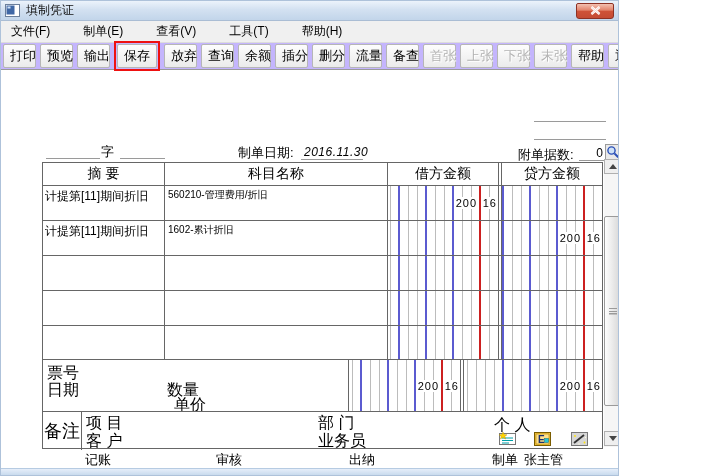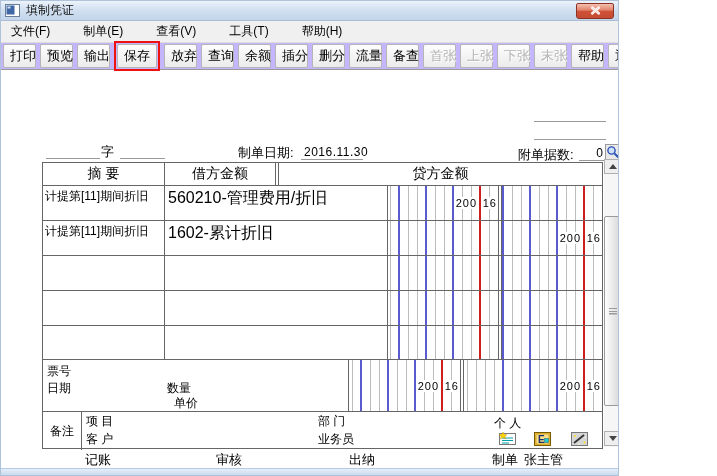--- a/index.html
+++ b/index.html
@@ -43,42 +43,42 @@
   .vrow:last-child{ border-bottom:none; }
   .cell{ border-right:1px solid #666; position:relative; overflow:hidden; }
   .cell:last-child{ border-right:none; }
   .c-sum{ width:122px; } .c-acc{ width:223px; } .c-deb{ width:111px; }
   .c-spc{ width:3px; border-left:none; background:#fff; }
   .c-cred{ flex:1; }
   .thead{ height:23px; }
   .thead .cell{ display:flex; align-items:center; justify-content:center; font-size:14px; }
   .trow{ height:35px; } .trow5{ height:34px; }
   .trow .c-sum, .trow5 .c-sum{ font-size:12px; padding:2px 1px 0 2px; }
-  .trow .c-acc, .trow5 .c-acc{ font-size:16px; padding:2px 1px 0 3px; }
+  .trow .c-acc, .trow5 .c-acc{ font-size:10px; padding:2px 1px 0 3px; }
 
   
   .agrid{ background:
       linear-gradient(to left, transparent 17px, #cc2020 17px, #cc2020 19px, transparent 19px),
       linear-gradient(to left, transparent 44px, #5b5bd0 44px, #5b5bd0 46px, transparent 46px,
                       transparent 71px, #5b5bd0 71px, #5b5bd0 73px, transparent 73px,
                       transparent 98px, #5b5bd0 98px, #5b5bd0 100px, transparent 100px),
       repeating-linear-gradient(to left, transparent 0, transparent 8px, #bcbcbc 8px, #bcbcbc 9px); }
   .amt-y{ position:absolute; right:20px; top:50%; transform:translateY(-50%);
           background:#fff; padding:0 1px; font-size:11px; letter-spacing:1px; }
   .amt-f{ position:absolute; right:1px; top:50%; transform:translateY(-50%);
           background:#fff; font-size:11px; letter-spacing:1px; }
   .amt-y:empty,.amt-f:empty{ display:none; }
 
   .total-row{ height:52px; }
   .c-tleft{ width:306px; } .c-heji{ width:38px; display:flex; align-items:center; justify-content:center; font-size:13px; }
   .c-tdeb{ width:112px; }
   .remark-row{ height:38px; }
-  .c-rlab{ width:39px; display:flex; align-items:center; justify-content:center; font-size:12px; }
+  .c-rlab{ width:39px; display:flex; align-items:center; justify-content:center; font-size:18px; }
   .c-rbody{ flex:1; }
-  .small-lab{ position:absolute; font-size:12px; white-space:nowrap; }
+  .small-lab{ position:absolute; font-size:16px; white-space:nowrap; }
 
   
   .vscroll{ position:absolute; left:603px; top:158px; width:17px; height:288px; background:#f6f6f6; }
   .sbtn{ position:absolute; left:0; width:17px; height:15px; background:#efefef; border:1px solid #b0b0b0;
          display:flex; align-items:center; justify-content:center; }
   .tri-up{ width:0; height:0; border-left:4px solid transparent; border-right:4px solid transparent; border-bottom:5px solid #444; }
   .tri-down{ width:0; height:0; border-left:4px solid transparent; border-right:4px solid transparent; border-top:5px solid #444; }
   .sthumb{ position:absolute; left:0; top:57px; width:17px; height:190px; border:1px solid #9a9a9a; border-radius:2px;
            background:linear-gradient(to right,#fefefe,#d7d7d7); }
   .sgrip{ position:absolute; left:4px; top:50%; width:8px; height:7px; transform:translateY(-50%);
@@ -141,36 +141,37 @@
   </div>
 
   <div class="uline" style="left:533px; top:120px; width:72px;"></div>
   <div class="uline" style="left:533px; top:138px; width:72px;"></div>
 
   <div class="uline" style="left:45px; top:157px; width:54px;"></div>
   <span class="abs" style="left:100px; top:142px; font-size:13px;">字</span>
   <div class="uline" style="left:119px; top:157px; width:45px;"></div>
 
   <span class="abs" style="left:237px; top:143px; font-size:13px;">制单日期:</span>
-  <span class="abs" style="left:303px; top:144px; font-size:12px; letter-spacing:0.5px;">2016.11.30</span>
+  <span class="abs" style="left:303px; top:144px; font-size:12px; letter-spacing:0.5px;font-style:italic;">2016.11.30</span>
   <div class="uline" style="left:300px; top:158px; width:62px;"></div>
 
   <span class="abs" style="left:517px; top:145px; font-size:13px;">附单据数:</span>
   <span class="abs" style="left:580px; top:145px; width:22px; text-align:right; font-size:12px;">0</span>
   <div class="uline" style="left:578px; top:159px; width:26px;"></div>
   <svg class="abs" style="left:604px; top:143px;" width="16" height="16" viewBox="0 0 16 16">
     <rect x="0.5" y="0.5" width="15" height="15" fill="#e9e9e9" stroke="#9a9a9a"></rect>
     <circle cx="6.5" cy="6.5" r="3.6" fill="#cfe2f7" stroke="#2a50b8" stroke-width="1.4"></circle>
     <line x1="9.4" y1="9.4" x2="13.2" y2="13.2" stroke="#2a50b8" stroke-width="2"></line>
   </svg>
 
   <div class="vtable">
 
     <div class="vrow thead">
       <div class="cell c-sum">摘  要</div>
+      <div class="cell c-acc">科目名称</div>
       <div class="cell c-deb">借方金额</div>
       <div class="cell c-spc"></div>
       <div class="cell c-cred">贷方金额</div>
     </div>
 
     <div class="vrow trow">
       <div class="cell c-sum">计提第[11]期间折旧</div>
       <div class="cell c-acc">560210-管理费用/折旧</div>
       <div class="cell c-deb agrid">
         <span class="amt-y">200</span>

